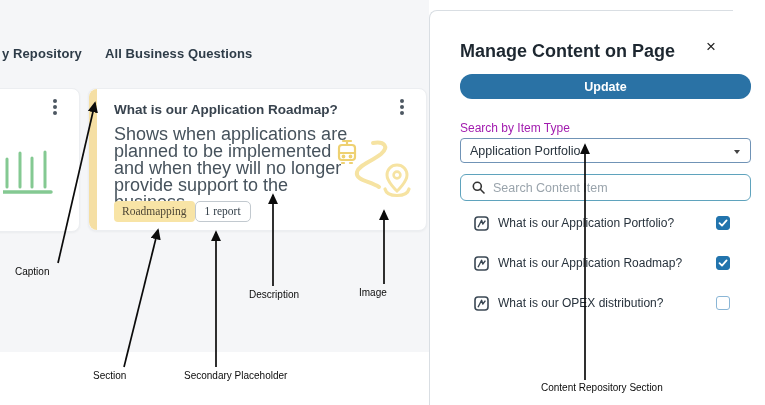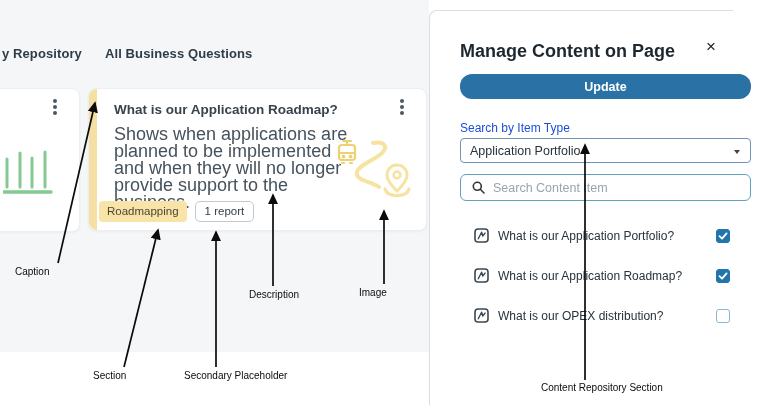--- a/index.html
+++ b/index.html
@@ -25,58 +25,58 @@
   .card-left .kebab { right:22px; }
   .card-main .kebab { right:22px; }
 
   .yellow-strip { position:absolute; left:0; top:0; bottom:0; width:8px;
     background:var(--yellow-strip,#f5dfa4); border-radius:8px 0 0 8px; }
 
   .card-title { position:absolute; left:25px; top:13px; font-size:13.5px;
     font-weight:bold; color:#38434e; white-space:nowrap; }
   .card-desc { position:absolute; left:25px; top:37px; width:236px;
     font-size:18px; line-height:17px; color:#46525c; }
-  .badges { position:absolute; left:10px; bottom:8px; display:flex; gap:8px; }
+  .badges { position:absolute; left:25px; bottom:8px; display:flex; gap:0;font-family:Liberation Serif, serif; }
   .badge-cat { background:var(--badge-yellow,#f8e4a6); color:#4d4636;
     font-size:11.5px; padding:4px 8px; border-radius:4px; line-height:13px; }
   .badge-rep { background:#fff; border:1px solid #c2c9cf; color:#323e48;
     font-size:11.5px; padding:3px 9px; border-radius:5px; line-height:13px; }
   .card-image { position:absolute; right:9px; top:50px; }
   .mini-chart { position:absolute; left:28px; bottom:36px; }
 
   
   .panel { position:absolute; left:429px; top:10px; width:304px; height:395px;
     background:#fff; border-left:1px solid #d9dee3; border-top:1px solid #d9dee3;
     border-top-left-radius:8px; }
   .panel-title { position:absolute; left:30px; top:30px; font-size:18px;
     font-weight:bold; color:#1d2730; white-space:nowrap; }
   .panel-close { position:absolute; right:17px; top:27px; font-size:17px;
     color:#222; cursor:pointer; line-height:17px; }
   .btn-update { position:absolute; left:30px; top:63px; width:291px; height:25px;
     background:var(--accent-blue,#2a72a5); color:#fff; font-size:12.5px;
     font-weight:bold; border:none; border-radius:12px; cursor:pointer;
     font-family:inherit; }
   .field-label { position:absolute; left:30px; top:110px; font-size:12px;
-    color:#1d4ed8; }
+    color:#a21caf; }
   .dropdown { position:absolute; left:30px; top:127px; width:291px; height:25px;
     border:1px solid #7093b6; border-radius:4px; background:#fff; cursor:pointer; }
   .dropdown-value { position:absolute; left:9px; top:5px; font-size:12.5px;
     color:#27323c; white-space:nowrap; }
   .dropdown-caret { position:absolute; right:10px; top:11px; width:0; height:0;
     border-left:3.5px solid transparent; border-right:3.5px solid transparent;
     border-top:4px solid #444; }
   .searchbox { position:absolute; left:30px; top:163px; width:291px; height:27px;
     border:1px solid #5fa3bd; border-radius:6px; background:#fff;
     display:flex; align-items:center; padding:0 8px 0 11px; }
   .searchbox input { border:none; outline:none; flex:1; font-size:12.5px;
     color:#27323c; margin-left:8px; font-family:inherit; background:transparent; }
   .searchbox input::placeholder { color:#9aa4ac; }
 
   .panel-items { position:absolute; left:30px; top:192px; width:291px; }
-  .item-row { height:40px; display:flex; align-items:flex-end; }
+  .item-row { height:40px; display:flex; align-items:center; }
   .item-icon { margin-left:14px; display:flex; cursor:default; }
   .item-label { margin-left:9px; font-size:12px; color:#27323c; white-space:nowrap; }
   .checkbox { margin-left:auto; margin-right:21px; width:14px; height:14px;
     border:1px solid #8ab6d6; border-radius:3px; background:#fff; cursor:pointer;
     display:flex; align-items:center; justify-content:center; }
   .checkbox .tick { display:none; }
   .checkbox.checked { background:var(--checkbox-blue,#2274ad);
     border-color:var(--checkbox-blue,#2274ad); }
   .checkbox.checked .tick { display:block; }
 

